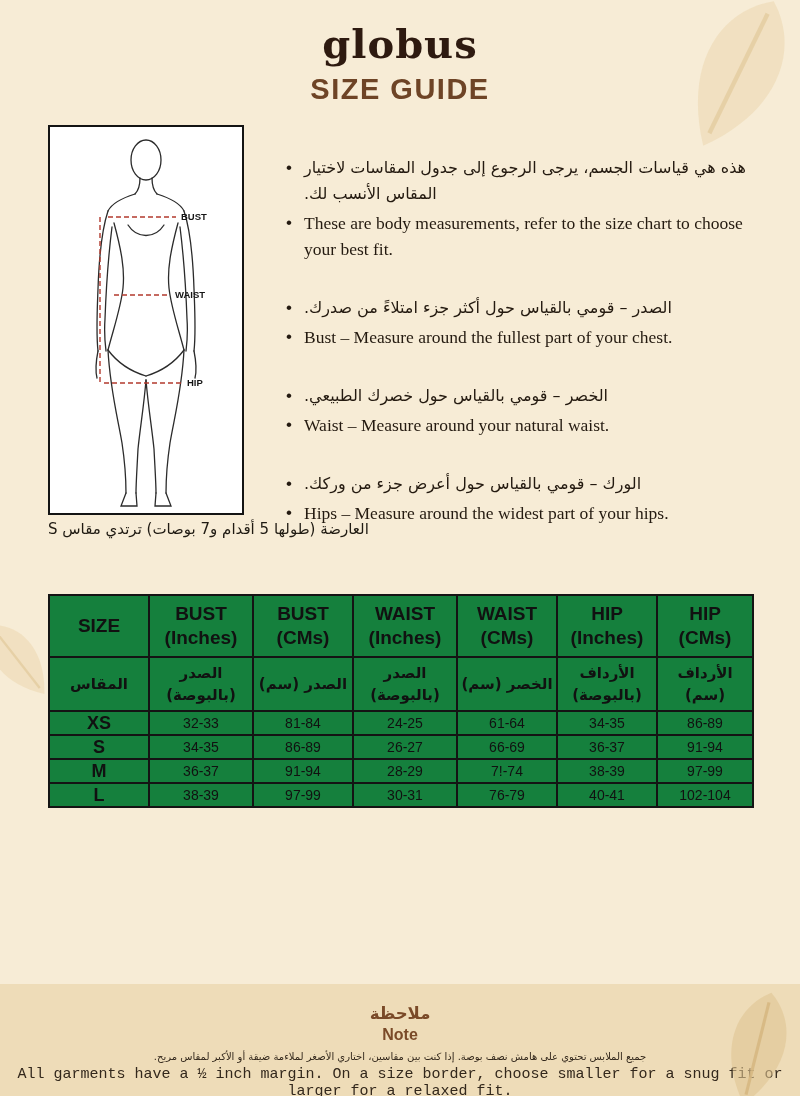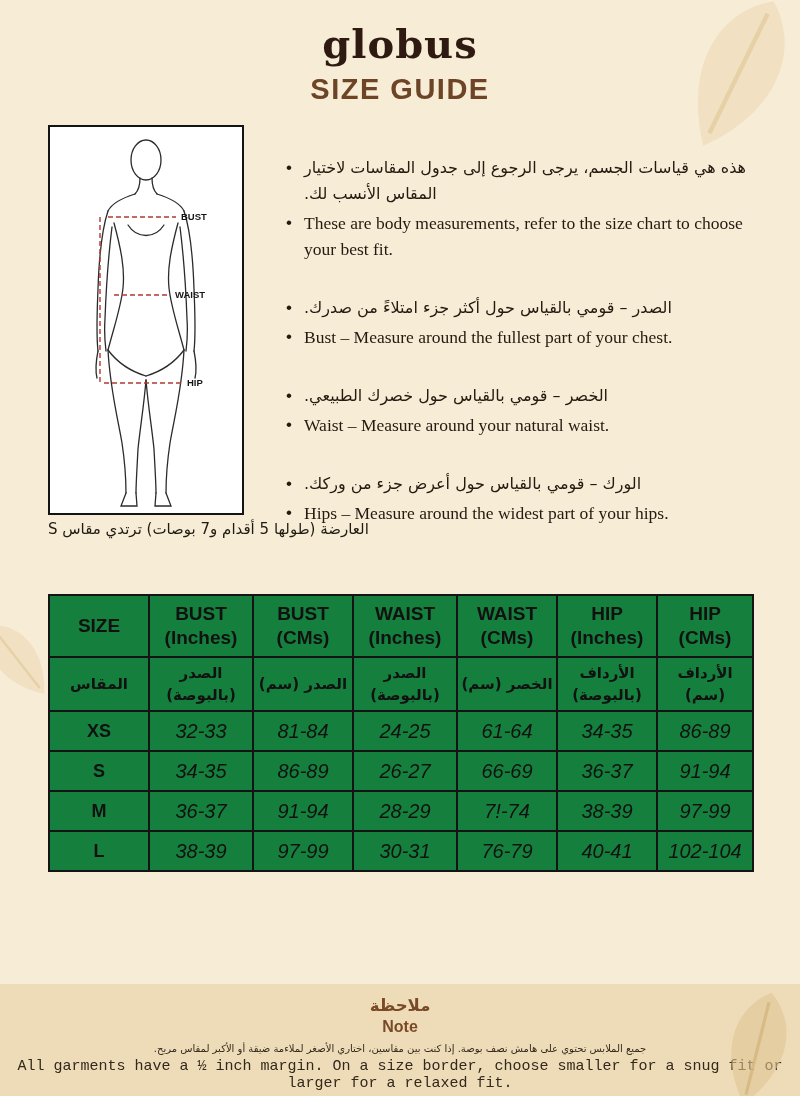--- a/index.html
+++ b/index.html
@@ -38,24 +38,24 @@
   .model-note { position:absolute; top:520px; left:48px; z-index:1; }
   .model-ar { font-family:"DejaVu Sans", sans-serif; font-size:15px; color:#1f1a12; }
   .model-en { font-family:"Liberation Serif", serif; font-size:16px; color:#1f1a12; margin-top:3px; }
 
   .size-table { position:absolute; top:594px; left:48px; width:704px; table-layout:fixed;
                 border-collapse:collapse; background:#15803d; z-index:1; }
   .size-table th, .size-table td { border:2px solid #141414; text-align:center; vertical-align:middle; padding:0; }
   .size-table .h-en { height:62px; font-size:19px; font-weight:700; line-height:24px; font-family:"Liberation Sans", sans-serif; color:#111; }
   .size-table .h-ar { height:54px; font-size:15px; font-weight:700; line-height:22px; font-family:"DejaVu Sans", sans-serif; color:#111; }
   .size-table .row-size { font-weight:700; font-size:18px; color:#111; }
-  .size-table td { height:40px; font-size:20px; color:#111;font-style:italic; }
+  .size-table td { height:24px; font-size:14px; color:#111; }
 
   .note-band { position:absolute; top:984px; left:0; width:800px; height:112px; background:#eedcb8;
-               z-index:2; text-align:center; padding-top:12px; }
+               z-index:2; text-align:center; padding-top:20px; }
   .note-title-ar { font-family:"DejaVu Sans", sans-serif; font-weight:700; font-size:16.5px; color:#7a4a28; }
   .note-title-en { font-weight:700; font-size:16px; color:#7a4a28; margin-top:3px; }
   .note-body-ar { font-family:"DejaVu Sans", sans-serif; font-size:10px; color:#33281c; margin-top:7px; }
   .note-body-en { font-family:Liberation Mono, monospace; font-size:15px; color:#33281c; margin-top:4px; }
 </style>
 </head>
 <body>
 
 <div>
 

